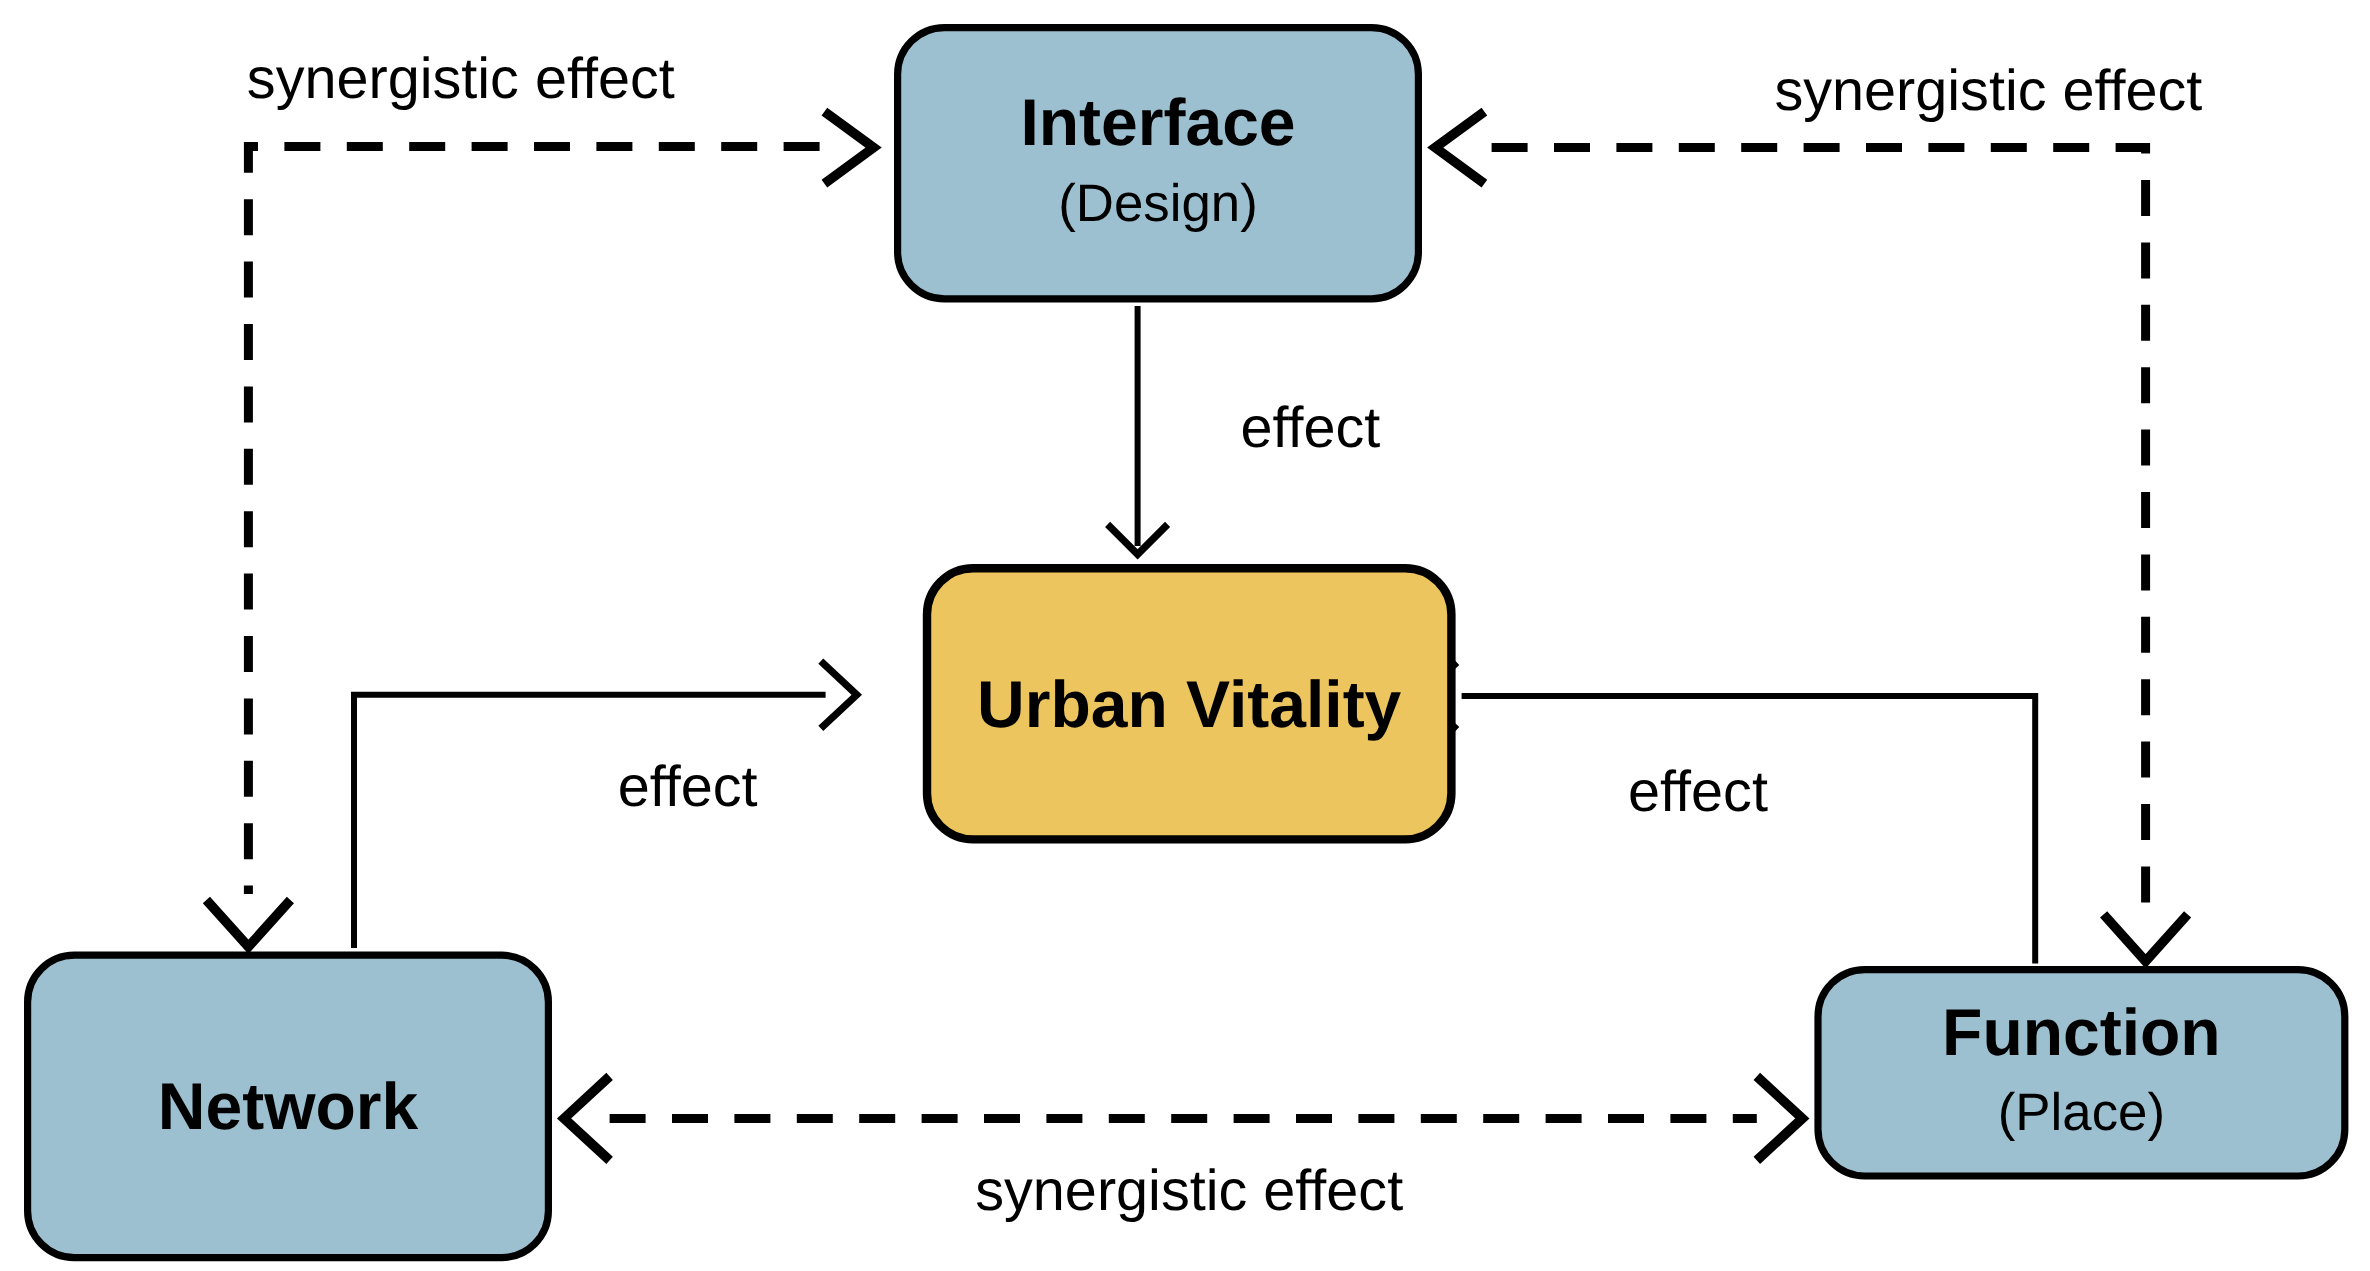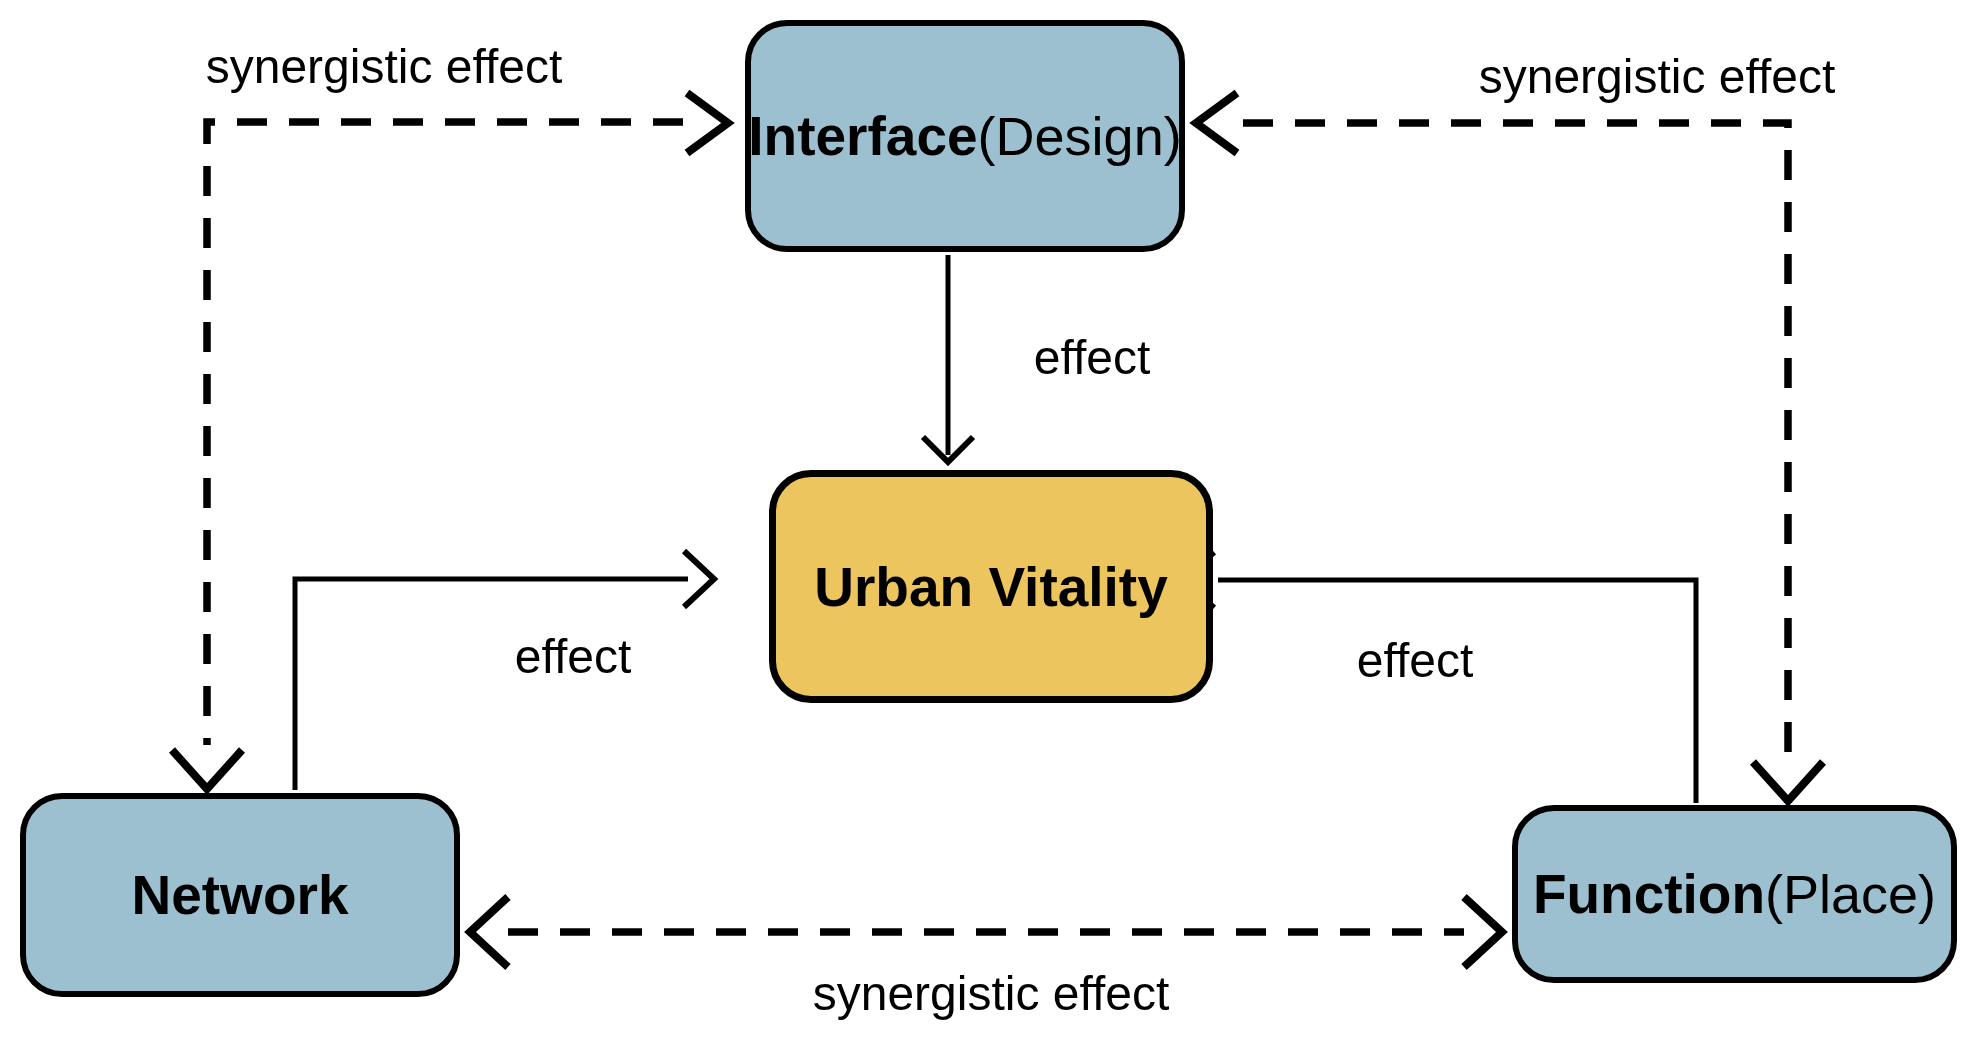--- a/index.html
+++ b/index.html
@@ -43,35 +43,35 @@
     stroke-width: 8;
     stroke-linejoin: miter;
     stroke-linecap: butt;
   }
   .node {
     position: absolute;
     box-sizing: border-box;
     border: 6px solid #000;
     border-radius: 42px;
     display: flex;
-    flex-direction: row;
+    flex-direction: column;
     align-items: center;
     justify-content: center;
     text-align: center;
     line-height: 68px;
     font-size: 54px;
   }
   .node .title { font-weight: bold; font-size: 55px; }
-  .node .subtitle { font-weight: normal; font-size: 54px; }
+  .node .subtitle { font-weight: normal; font-size: 44px; }
   .node-blue { background: var(--blue, #9CC0D0); }
   .node-yellow { background: var(--yellow, #ECC55E); border-width: 7px; margin-left: 31px; }
 
   #node-interface { left: 745px; top: 20px;  width: 440px; height: 232px; }
   #node-vitality  { left: 738px; top: 470px; width: 444px; height: 233px; }
-  #node-network   { left: 20px;  top: 793px; width: 440px; height: 204px; justify-content: center; }
+  #node-network   { left: 20px;  top: 793px; width: 440px; height: 258px; justify-content: center; }
   #node-function  { left: 1512px; top: 805px; width: 445px; height: 178px; }
 
   .edge-label {
     position: absolute;
     transform: translate(-50%, -50%);
     font-size: 48px;
     white-space: nowrap;
     color: #000;
     margin-left: 44px;
   }

